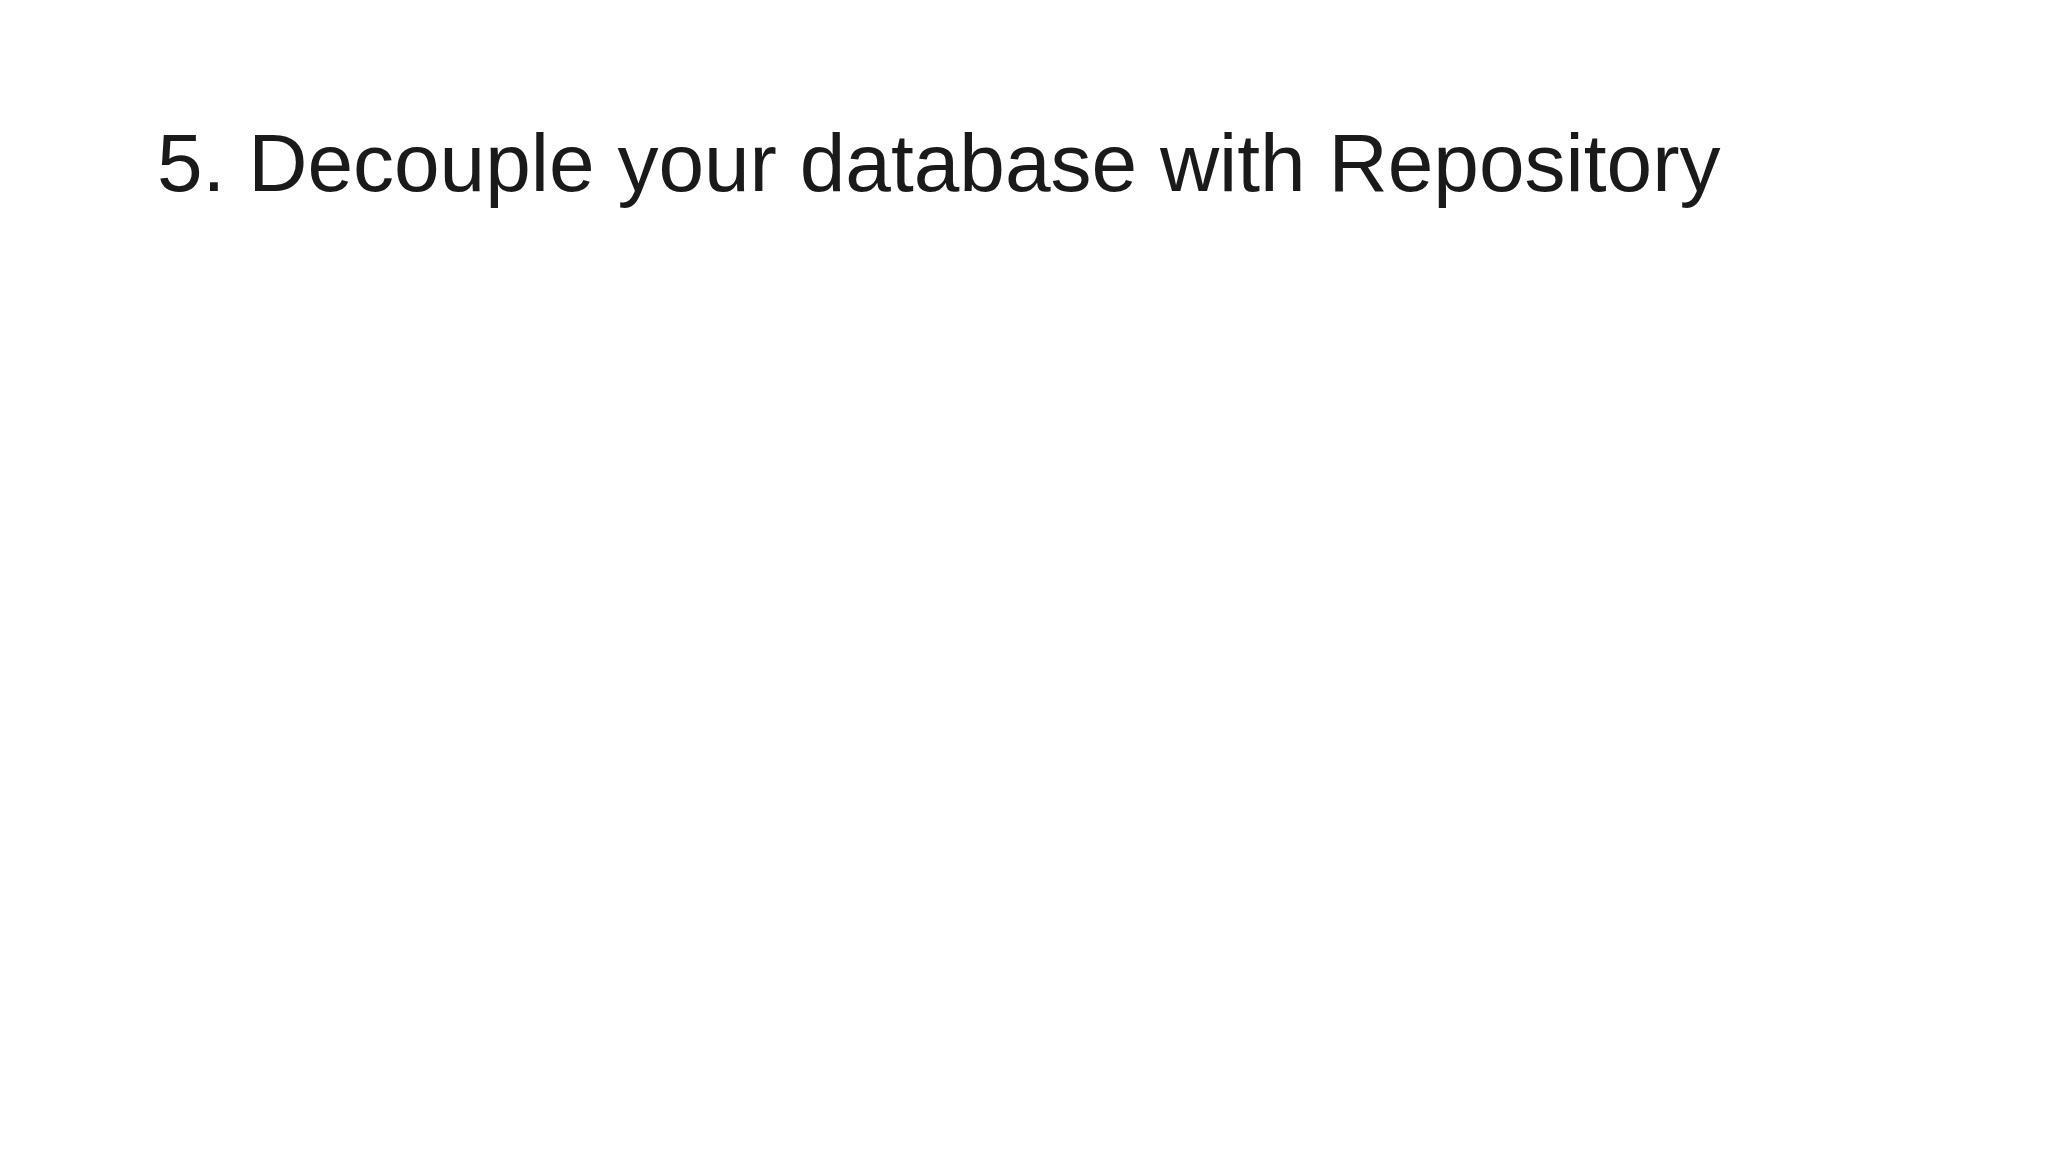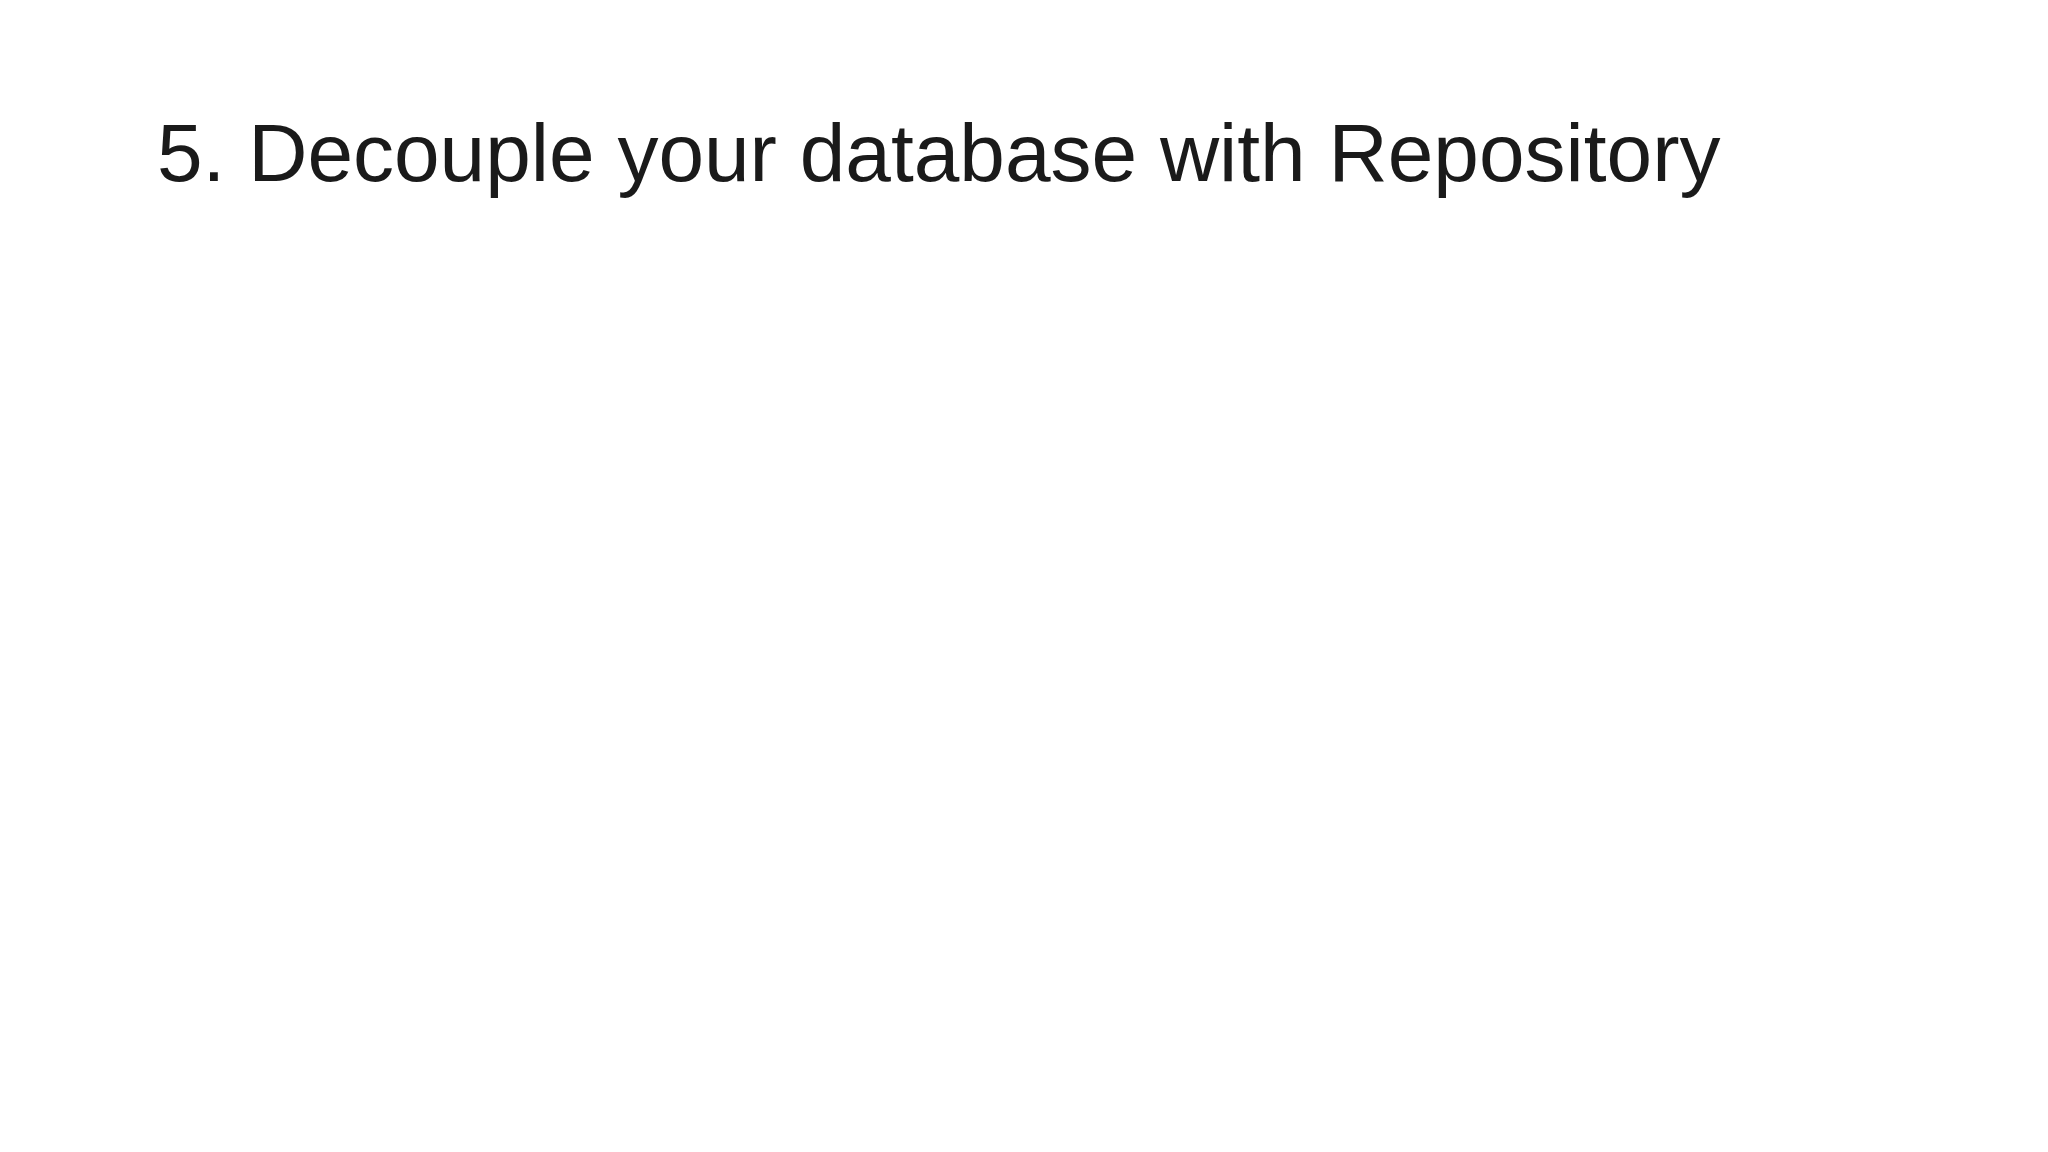--- a/index.html
+++ b/index.html
@@ -11,21 +11,21 @@
     position: relative;
     width: 2048px;
     height: 1152px;
     background: #ffffff;
     overflow: hidden;
     font-family: "Liberation Sans", sans-serif;
   }
   .slide-title {
     position: absolute;
     left: 157px;
-    top: 108px;
+    top: 118px;
     width: 1760px;
     font-family: "Liberation Sans", "DejaVu Sans", sans-serif;
     font-size: 82px;
     font-weight: 300;
     letter-spacing: 0px;
     line-height: 1.1;
     color: #1a1a1a;
     white-space: nowrap;
   }
 </style>

